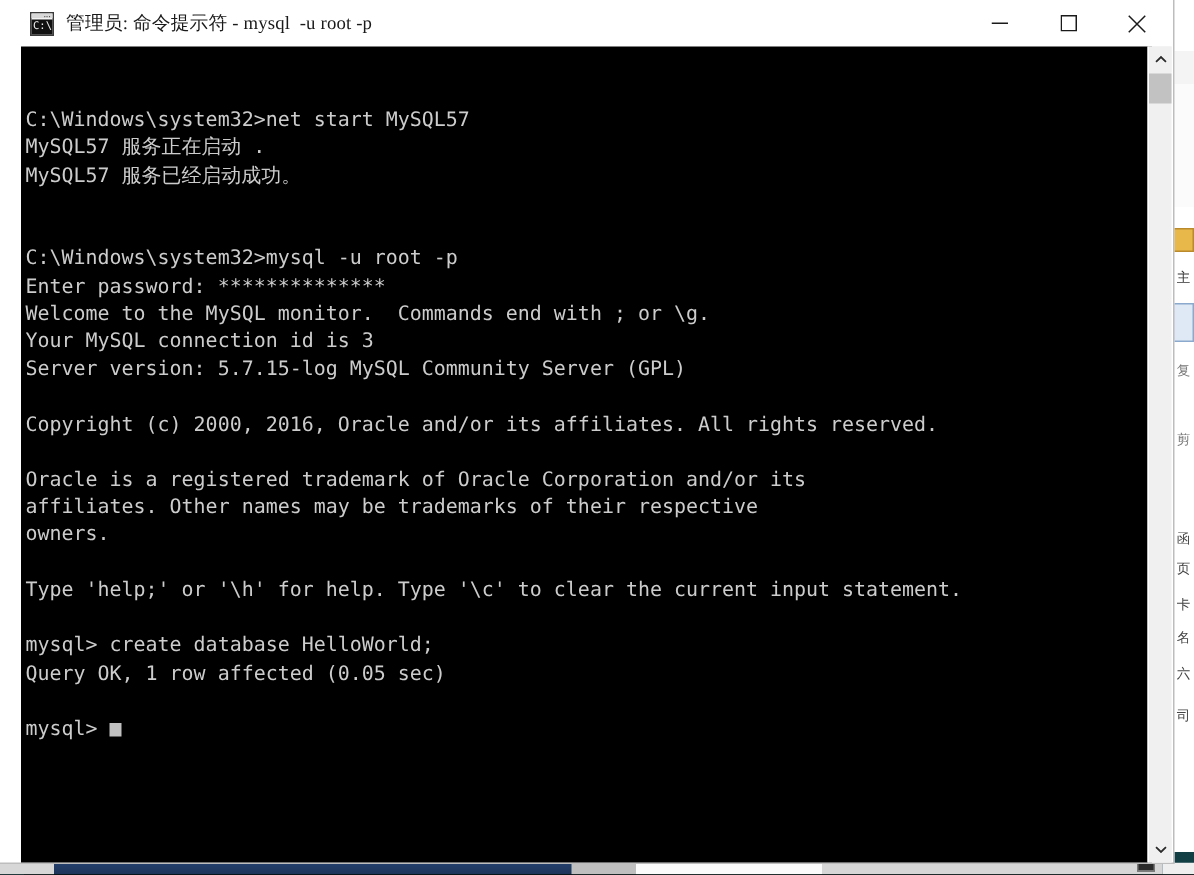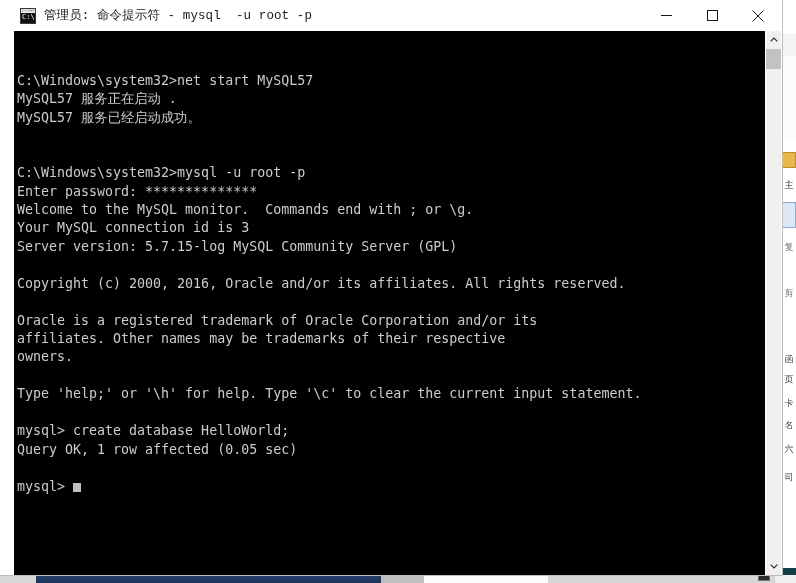--- a/index.html
+++ b/index.html
@@ -134,21 +134,21 @@
     color: #f0f0f0;
     font-family: "DejaVu Sans Mono", monospace;
     font-size: 7px;
     line-height: 9px;
     padding-left: 1px;
     box-sizing: border-box;
     overflow: hidden;
   }
 
   #title-text {
-    font-family: Liberation Mono, monospace;
+    font-family: Liberation Serif, serif;
     font-size: 12.5px;
     color: #1a1a1a;
     white-space: pre;
     letter-spacing: 0.1px;
   }
 
   #win-buttons {
     position: absolute;
     right: 0; top: 0;
     height: 31px;

